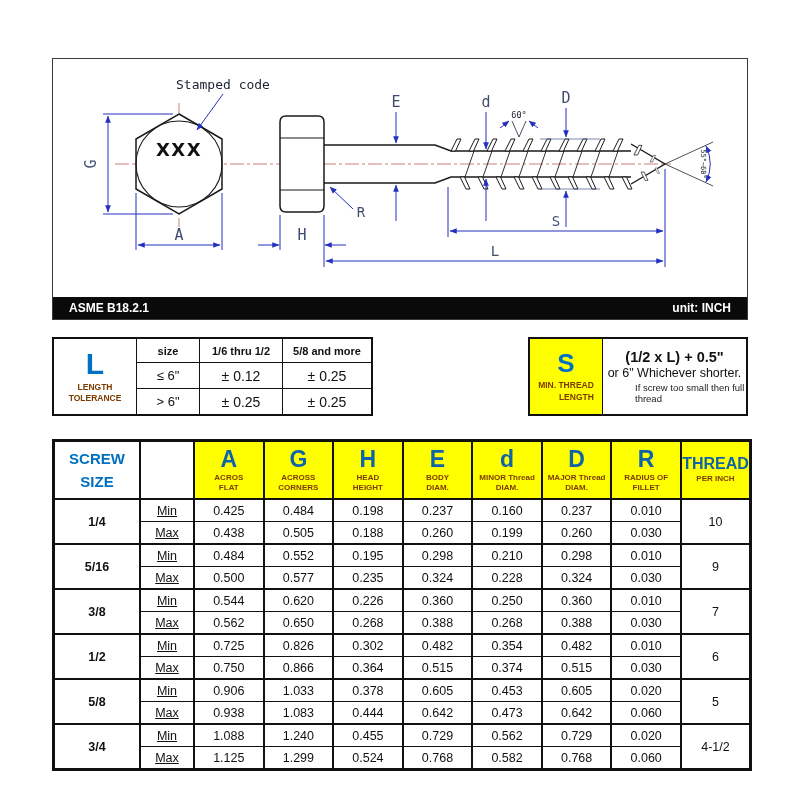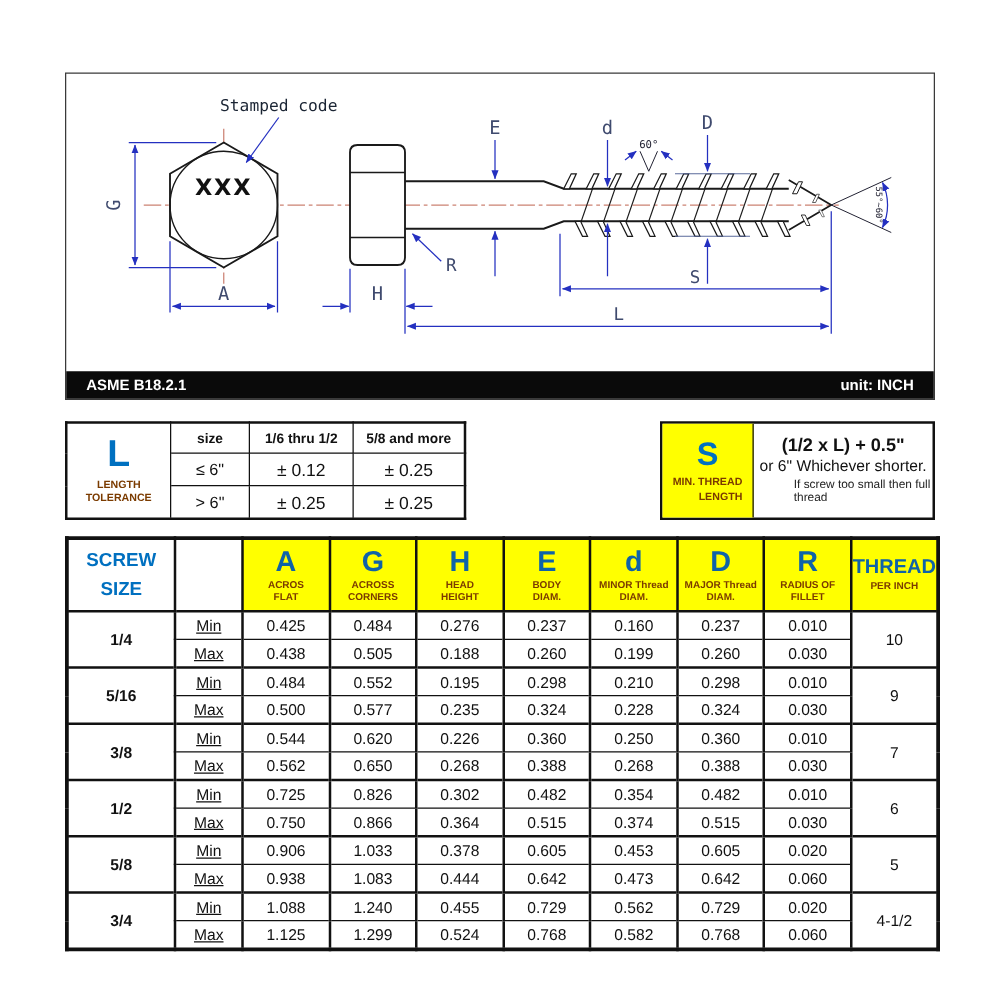--- a/index.html
+++ b/index.html
@@ -37,21 +37,21 @@
   .sbox{display:flex;border:2.5px solid #111;width:220px;height:79px;box-sizing:border-box;background:#fff;}
   .sbox-key{background:#ffff00;width:72px;border-right:1.5px solid #111;display:flex;flex-direction:column;align-items:center;justify-content:center;}
   .s-letter{font-size:26px;font-weight:bold;color:#0070c0;line-height:1;}
   .s-cap{font-size:8.5px;font-weight:bold;color:#7b3b00;white-space:pre-line;text-align:right;line-height:1.35;margin-top:4px;}
   .sbox-body{flex:1;display:flex;flex-direction:column;align-items:center;justify-content:center;}
   .s-formula{font-weight:bold;font-size:14.5px;}
   .s-alt{font-size:12.5px;margin-top:1px;}
   .s-note{font-size:9.5px;color:#222;margin-top:2px;padding-left:32px;}
 
   
-  table.main{border-collapse:collapse;border:3px solid #111;margin-top:13px;width:700px;table-layout:fixed;background:#fff;}
+  table.main{border-collapse:collapse;border:3px solid #111;margin-top:23px;width:700px;table-layout:fixed;background:#fff;}
   table.main th{border:2px solid #111;height:56px;text-align:center;vertical-align:middle;padding:0;}
   table.main td{border:1px solid #111;border-left-width:2px;border-right-width:2px;height:21px;text-align:center;vertical-align:middle;padding:0;font-size:12.5px;}
   table.main tr.gfirst td{border-top-width:2.5px;}
   th.corner{background:#fff;color:#0070c0;font-weight:bold;font-size:15px;white-space:pre-line;line-height:1.55;width:84px;}
   th.blank{background:#fff;width:52px;}
   th.ycol{background:#ffff00;}
   .hl{font-size:23px;font-weight:bold;color:#0f63a8;line-height:1.05;}
   .hl-thread{font-size:16px;}
   .hc{font-size:8px;font-weight:bold;color:#7b3b00;white-space:pre-line;line-height:1.25;margin-top:2px;}
   td.size{font-weight:bold;font-size:14px;}
@@ -309,21 +309,21 @@
               <div class="hc">PER INCH</div>
             </th>
           </tr>
         </thead>
       <tbody>
           <tr class="gfirst">
             <td class="size" rowspan="2">1/4</td>
             <td class="mm">Min</td>
             <td class="val">0.425</td>
             <td class="val">0.484</td>
-            <td class="val">0.276</td>
+            <td class="val">0.198</td>
             <td class="val">0.237</td>
             <td class="val">0.160</td>
             <td class="val">0.237</td>
             <td class="val">0.010</td>
             <td class="tpi" rowspan="2">10</td>
           </tr>
           <tr>
             <td class="mm">Max</td>
             <td class="val">0.438</td>
             <td class="val">0.505</td>

